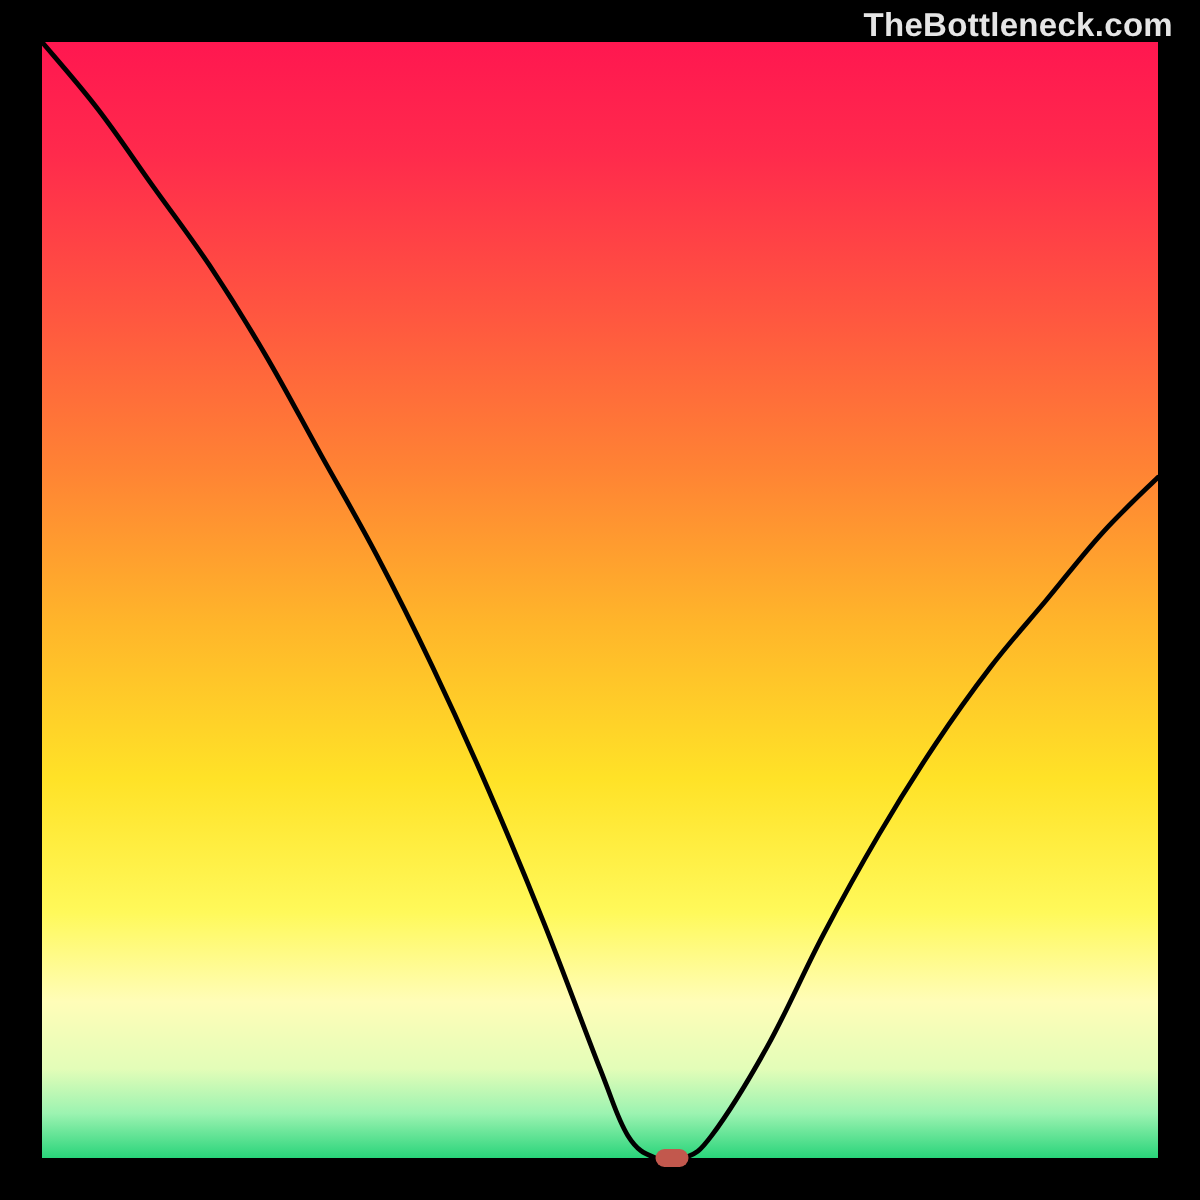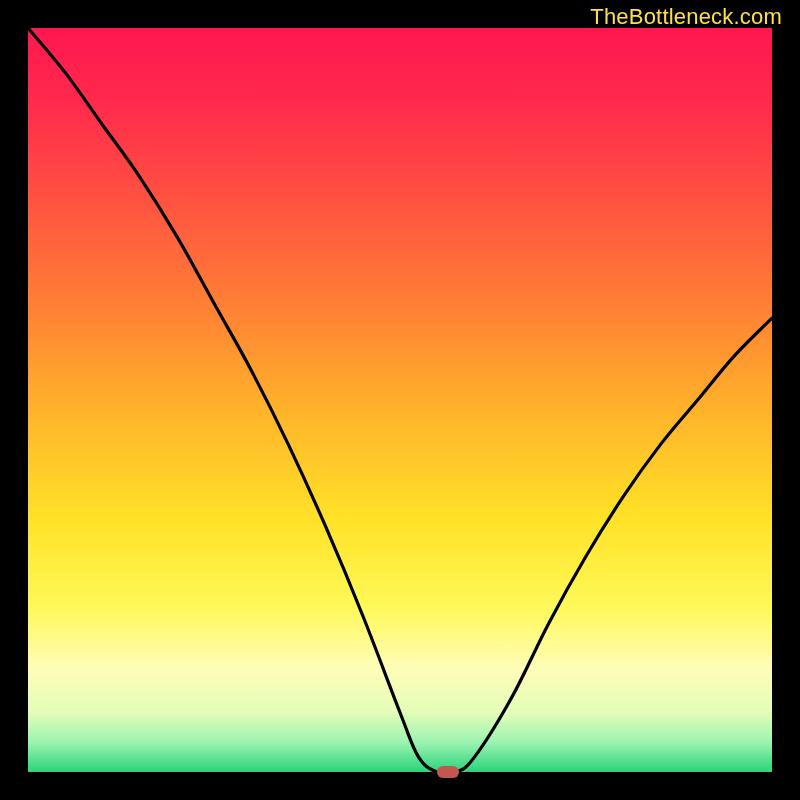--- a/index.html
+++ b/index.html
@@ -38,23 +38,23 @@
       #fffdb8 86%,
       #e3fdb8 92%,
       #9cf3b1 96%,
       #29d47a 100%
     );
   }
   .watermark {
     position: absolute;
     top: 4px;
     right: 18px;
-    color: #fde047;
+    color: #e5e5e5;
     font-size: 22px;
-    font-weight: 400;
+    font-weight: 700;
     letter-spacing: 0.2px;
   }
   svg.curve {
     position: absolute;
     left: 28px;
     top: 28px;
     width: 744px;
     height: 744px;
     overflow: visible;
   }

